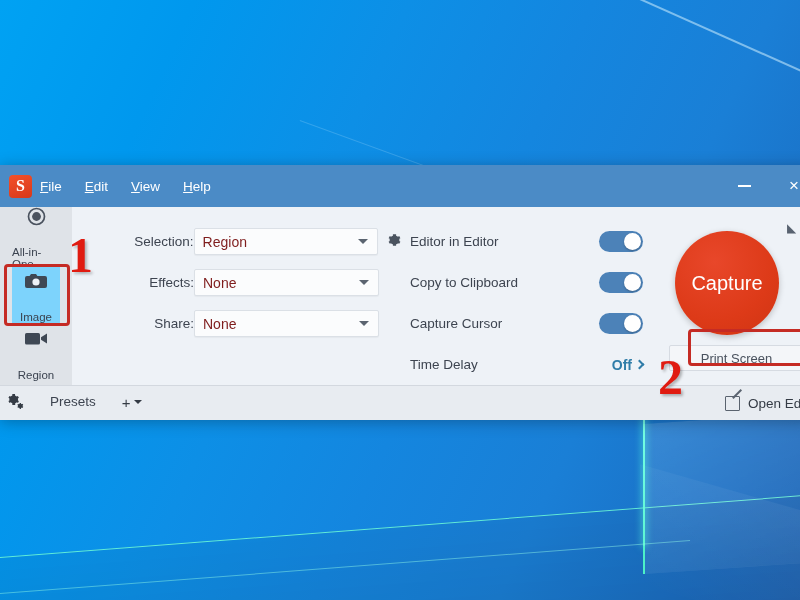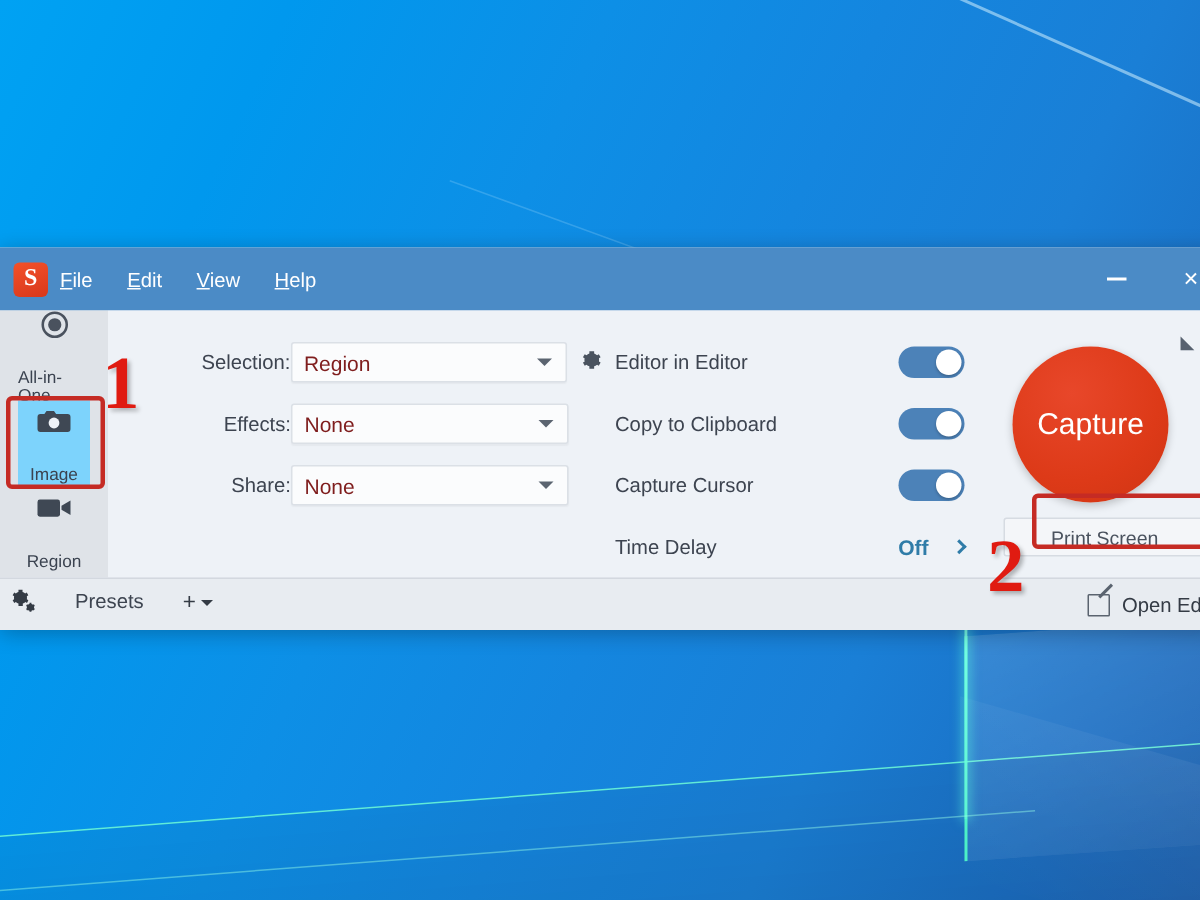--- a/index.html
+++ b/index.html
@@ -136,21 +136,21 @@
     width: 44px; height: 21px; border-radius: 11px; background: #4c82b8;
     position: relative; margin-right: 14px;
   }
   .toggle .knob {
     position: absolute; top: 2px; right: 2px; width: 17px; height: 17px;
     border-radius: 50%; background: #fff;
     box-shadow: 0 1px 2px rgba(0,0,0,0.25);
   }
   .offlink {
     margin-right: 14px; color: #2f7ca8; font-size: 14px; font-weight: bold;
-    display: flex; align-items: center; gap: 17px;
+    display: flex; align-items: center; gap: 4px;
   }
   .chev {
     width: 7px; height: 7px; border-right: 2px solid #2f7ca8;
     border-top: 2px solid #2f7ca8; transform: rotate(45deg);
   }
 
   
   #capture-btn {
     position: absolute; left: 18px; top: 10px; width: 104px; height: 104px;
     border-radius: 50%; background: radial-gradient(circle at 38% 30%, #e8472a, #dd3a18 60%, #cf3413);

